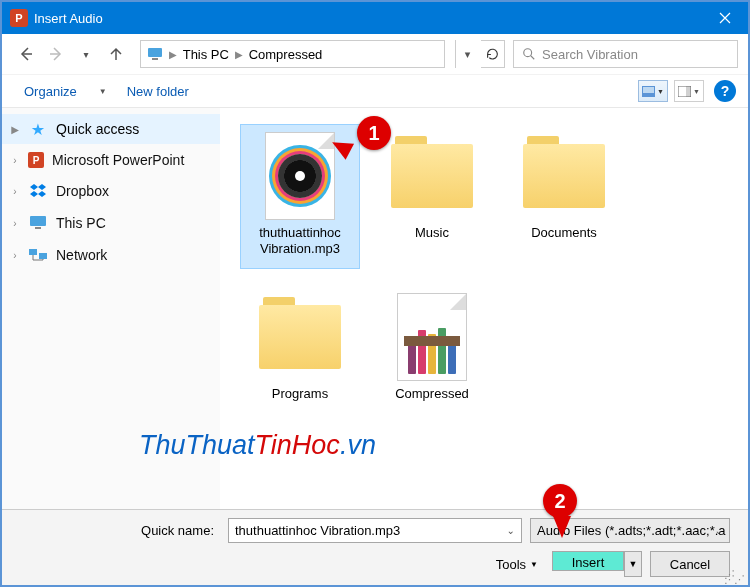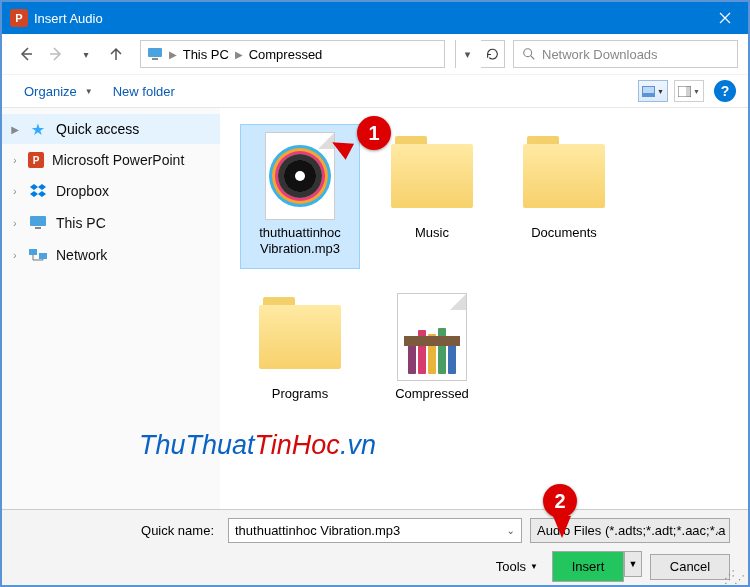--- a/index.html
+++ b/index.html
@@ -27,21 +27,21 @@
   .addressbar { flex:1; height:28px; border:1px solid var(--border); display:flex; align-items:center; padding:0 6px; gap:6px; font-size:13px; background:#fff; margin:0 8px; }
   .addressbar .sep { color:#888; font-size:10px; }
   .addressbar .pcicon { width:16px; height:16px; display:inline-flex; align-items:center; justify-content:center; }
   .navrow .histbtn { width:24px; height:28px; display:flex; align-items:center; justify-content:center; font-size:11px; color:#555; border-left:1px solid var(--border); }
   .navrow .refreshbtn { width:24px; height:28px; display:flex; align-items:center; justify-content:center; font-size:14px; color:#333; border:1px solid var(--border); border-left:none;}
   .searchbox { width:225px; height:28px; border:1px solid var(--border); display:flex; align-items:center; gap:6px; padding:0 8px; color:#888; font-size:13px; margin-left:6px;}
   .searchbox svg { width:14px; height:14px; }
 
   
   .cmdrow { height:34px; border-bottom:1px solid #e8e8e8; border-top:1px solid #f2f2f2; display:flex; align-items:center; padding:0 12px; font-size:13px; background:#fff; gap:0;}
-  .cmdrow .cmd { padding:4px 10px; color:#0a5bb3; display:flex; align-items:center; gap:6px;}
+  .cmdrow .cmd { padding:4px 10px; color:#0a5bb3; display:flex; align-items:center; gap:20px;}
   .cmdrow .cmd .tri { font-size:8px; color:#555; margin-left:2px;}
   .cmdrow .spacer { flex:1; }
   .cmdrow .viewbtn { width:30px; height:22px; border:1px solid #9bbce0; margin-left:6px; display:flex; align-items:center; justify-content:center; gap:2px; background:linear-gradient(#eef5fc,#dcebf9); }
   .cmdrow .viewbtn .tri { font-size:7px; color:#333;}
   .cmdrow .detailbtn { width:30px; height:22px; border:1px solid #cfcfcf; margin-left:6px; display:flex; align-items:center; justify-content:center; gap:2px; }
   .cmdrow .helpbtn { width:22px; height:22px; border-radius:50%; background:#0078d7; color:#fff; margin-left:10px; display:flex; align-items:center; justify-content:center; font-weight:bold; font-size:14px;}
 
   
   .main { display:flex; height:calc(100% - 32px - 40px - 34px - 76px); }
   .sidebar { width:218px; background:#fafafa; padding:6px 0; font-size:14px; }
@@ -93,21 +93,21 @@
   .brow.first { margin-bottom:8px; }
   .brow .lbl { width:200px; text-align:right; padding-right:6px; }
   .fname { flex:1; height:25px; border:1px solid #a7a7a7; background:#fff; display:flex; align-items:center; justify-content:space-between; padding:0 6px;}
   .fname .dd { color:#555; font-size:10px;}
   .ftype { width:200px; height:25px; border:1px solid #a7a7a7; background:#eaeaea; display:flex; align-items:center; padding-left:6px; position:relative;}
   .ftype .dd { position:absolute; right:6px; font-size:10px; color:#555;}
   .toolsbtn { margin-left:auto; color:#000; display:flex; align-items:center; gap:4px; padding:4px 6px;}
   .toolsbtn .tri{font-size:8px;}
   .btn { width:80px; height:26px; border:1px solid #a7a7a7; background:#e8e8e8; display:flex; align-items:center; justify-content:center; }
   .splitbtn { display:flex; }
-  .splitbtn .mainb { width:72px; height:31px; border:1px solid #a7a7a7; background:#22c55e; display:flex; align-items:center; justify-content:center; }
+  .splitbtn .mainb { width:72px; height:20px; border:1px solid #a7a7a7; background:#5eead4; display:flex; align-items:flex-end; justify-content:center; }
   .splitbtn .dd { width:18px; height:26px; border:1px solid #a7a7a7; border-left:1px solid #a7a7a7; background:#e8e8e8; display:flex; align-items:center; justify-content:center; font-size:9px;}
   .resizer { position:absolute; right:4px; bottom:3px; font-size:11px; color:#888; line-height:5px; letter-spacing:-1px;}
 
   
   .anno { position:absolute; width:34px; height:34px; border-radius:50%; background:#d00; color:#fff; display:flex; align-items:center; justify-content:center; font-weight:bold; font-size:20px; z-index:50; box-shadow:0 1px 3px rgba(0,0,0,.4);}
   .anno.arrow::after { content:""; position:absolute; width:0; height:0; }
   .anno.a1 { top:114px; left:355px; }
   .anno.a1::after { border-right:20px solid #d00; border-top:9px solid transparent; border-bottom:9px solid transparent; left:-26px; top:22px; transform:rotate(28deg);}
   .anno.a2 { top:482px; left:541px; }
   .anno.a2::after { border-top:22px solid #d00; border-left:9px solid transparent; border-right:9px solid transparent; left:10px; top:32px; }
@@ -170,21 +170,21 @@
      <svg width="13" height="13" viewBox="0 0 16 16">
         <path d="M2 8 A6 6 0 1 1 4 12" stroke="#333" stroke-width="1.4" fill="none"></path>
         <path d="M2 12 V8 H6" stroke="#333" stroke-width="1.4" fill="none"></path>
       </svg>
   </div>
   <div class="searchbox">
     <svg viewBox="0 0 16 16">
         <circle cx="6.5" cy="6.5" r="4.5" stroke="#888" stroke-width="1.3" fill="none"></circle>
         <path d="M10 10 L14 14" stroke="#888" stroke-width="1.3"></path>
       </svg>
-    <span>Network Downloads</span>
+    <span>Search Vibration</span>
   </div>
 </div>
 
 <div class="cmdrow">
   <div class="cmd">
     <span>Organize</span>
     <span class="tri">▼</span>
   </div>
   <div class="cmd">
     <span>New folder</span>

